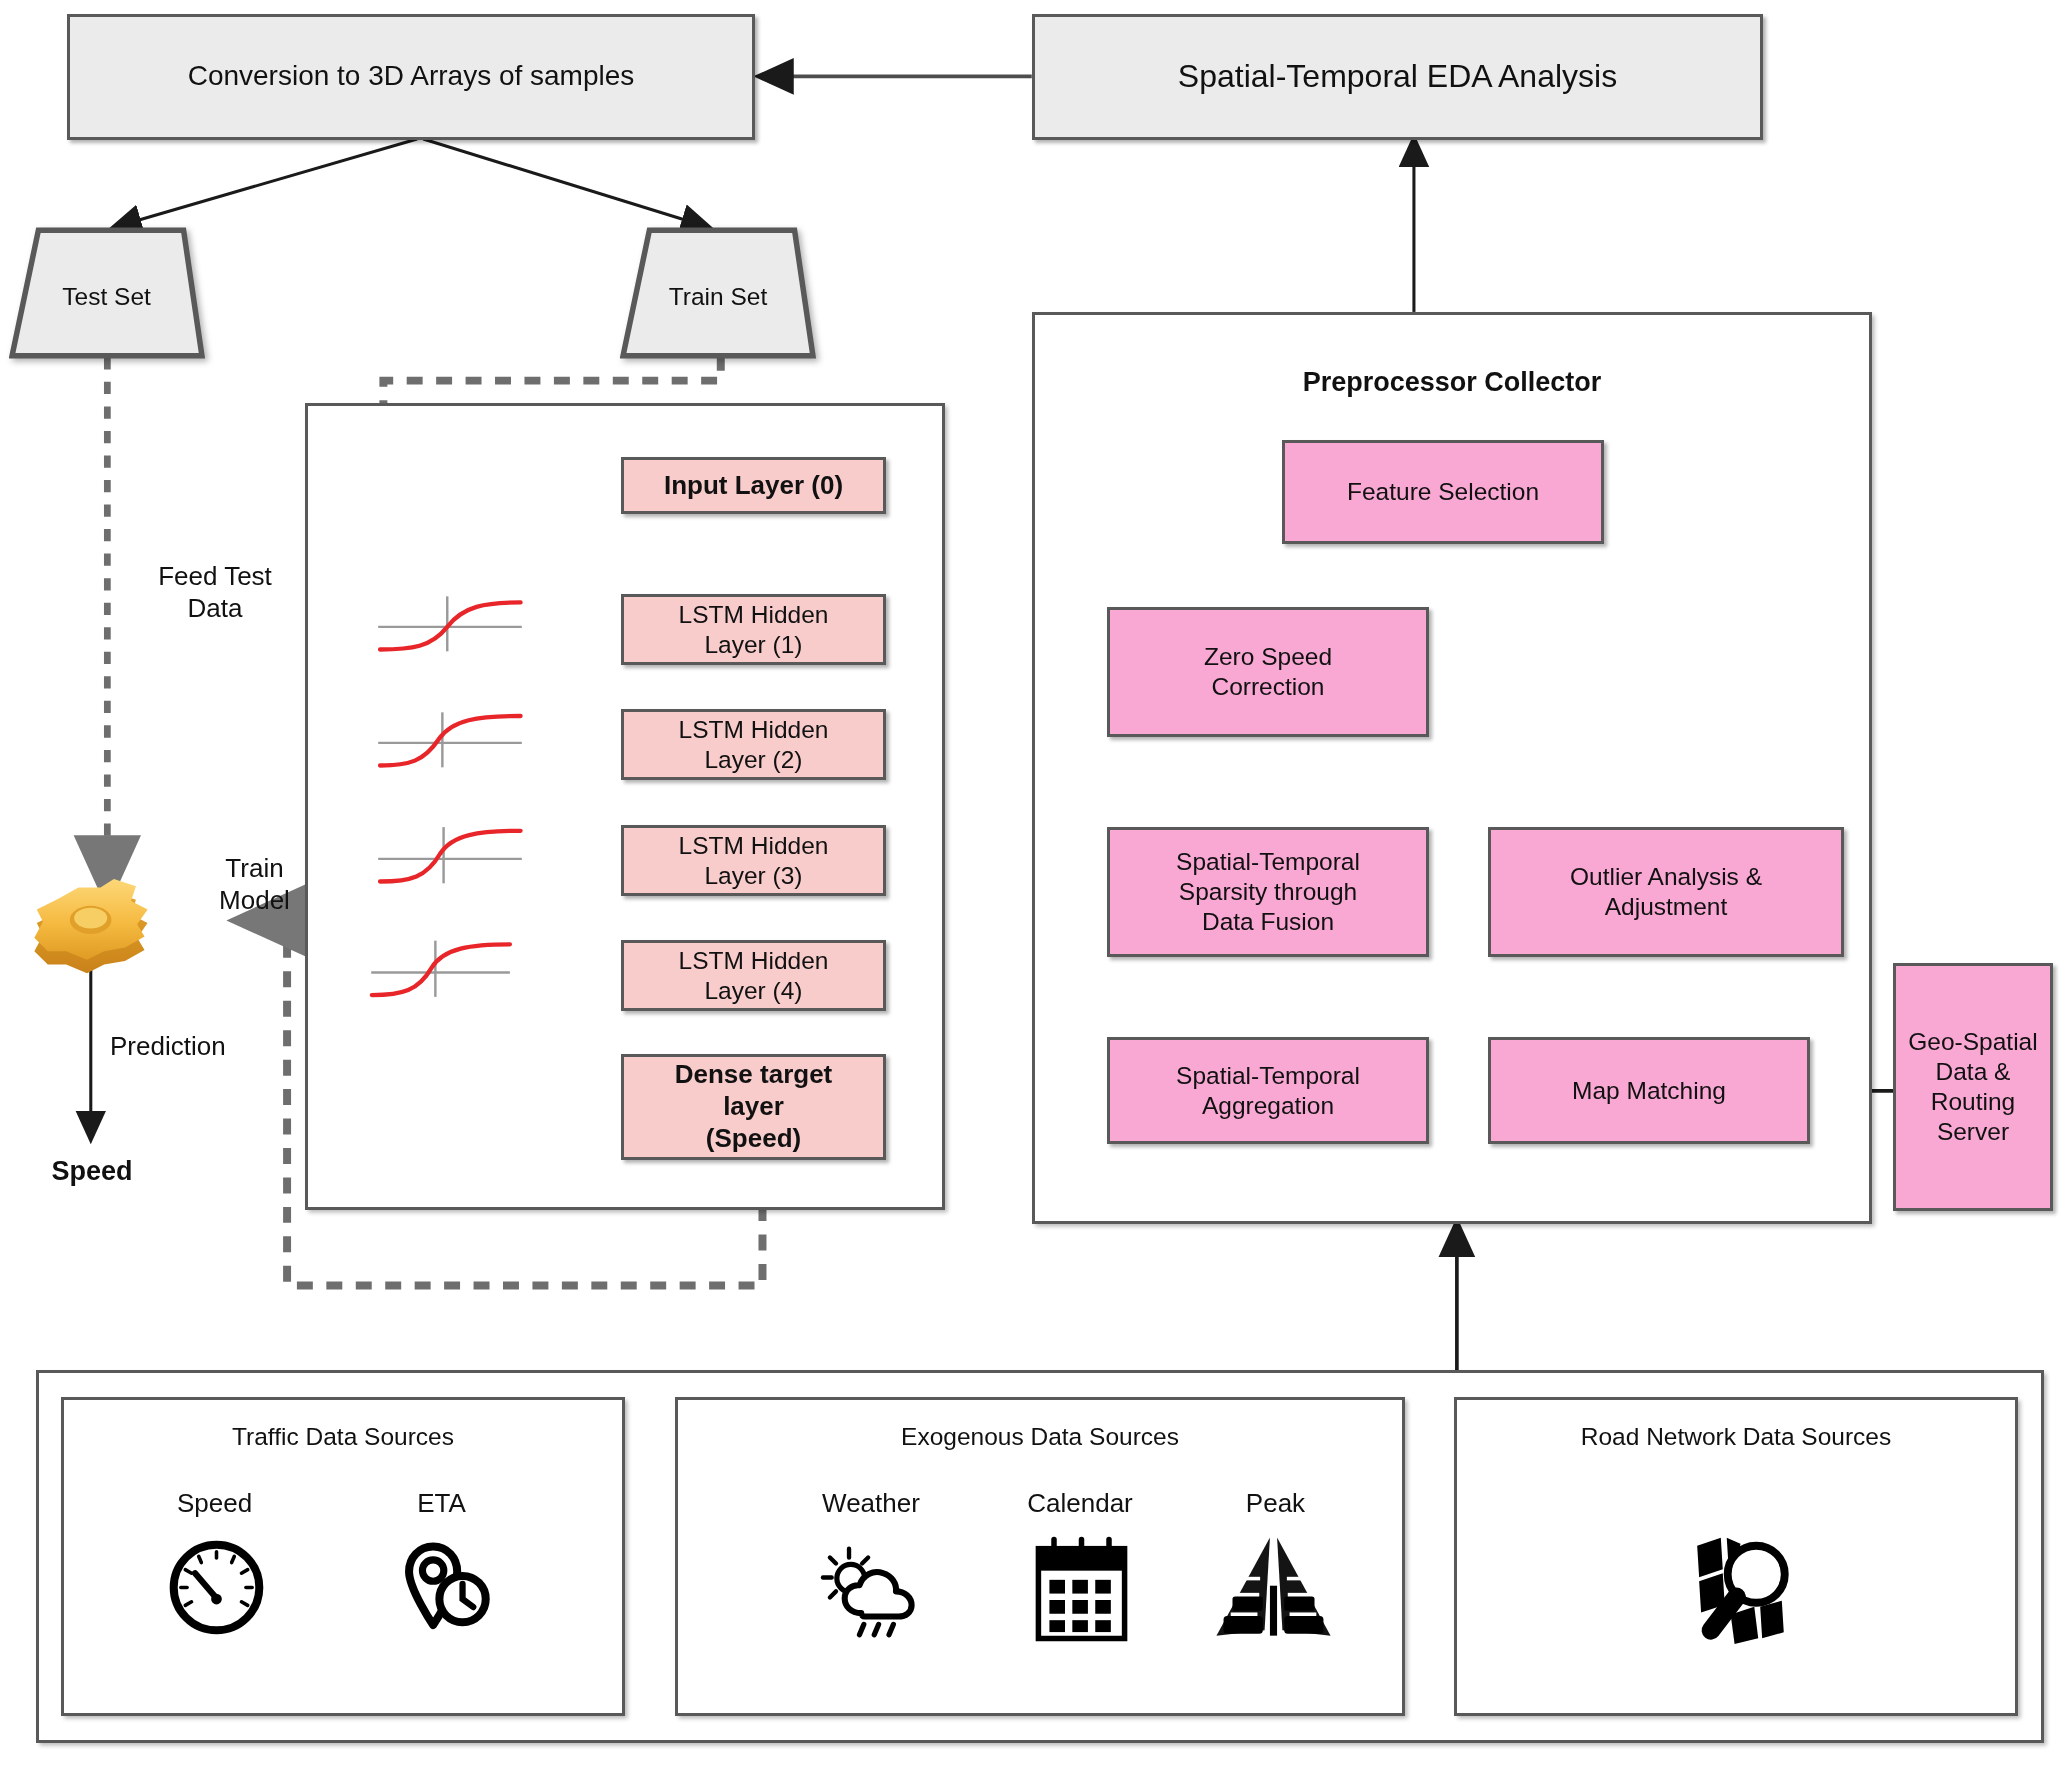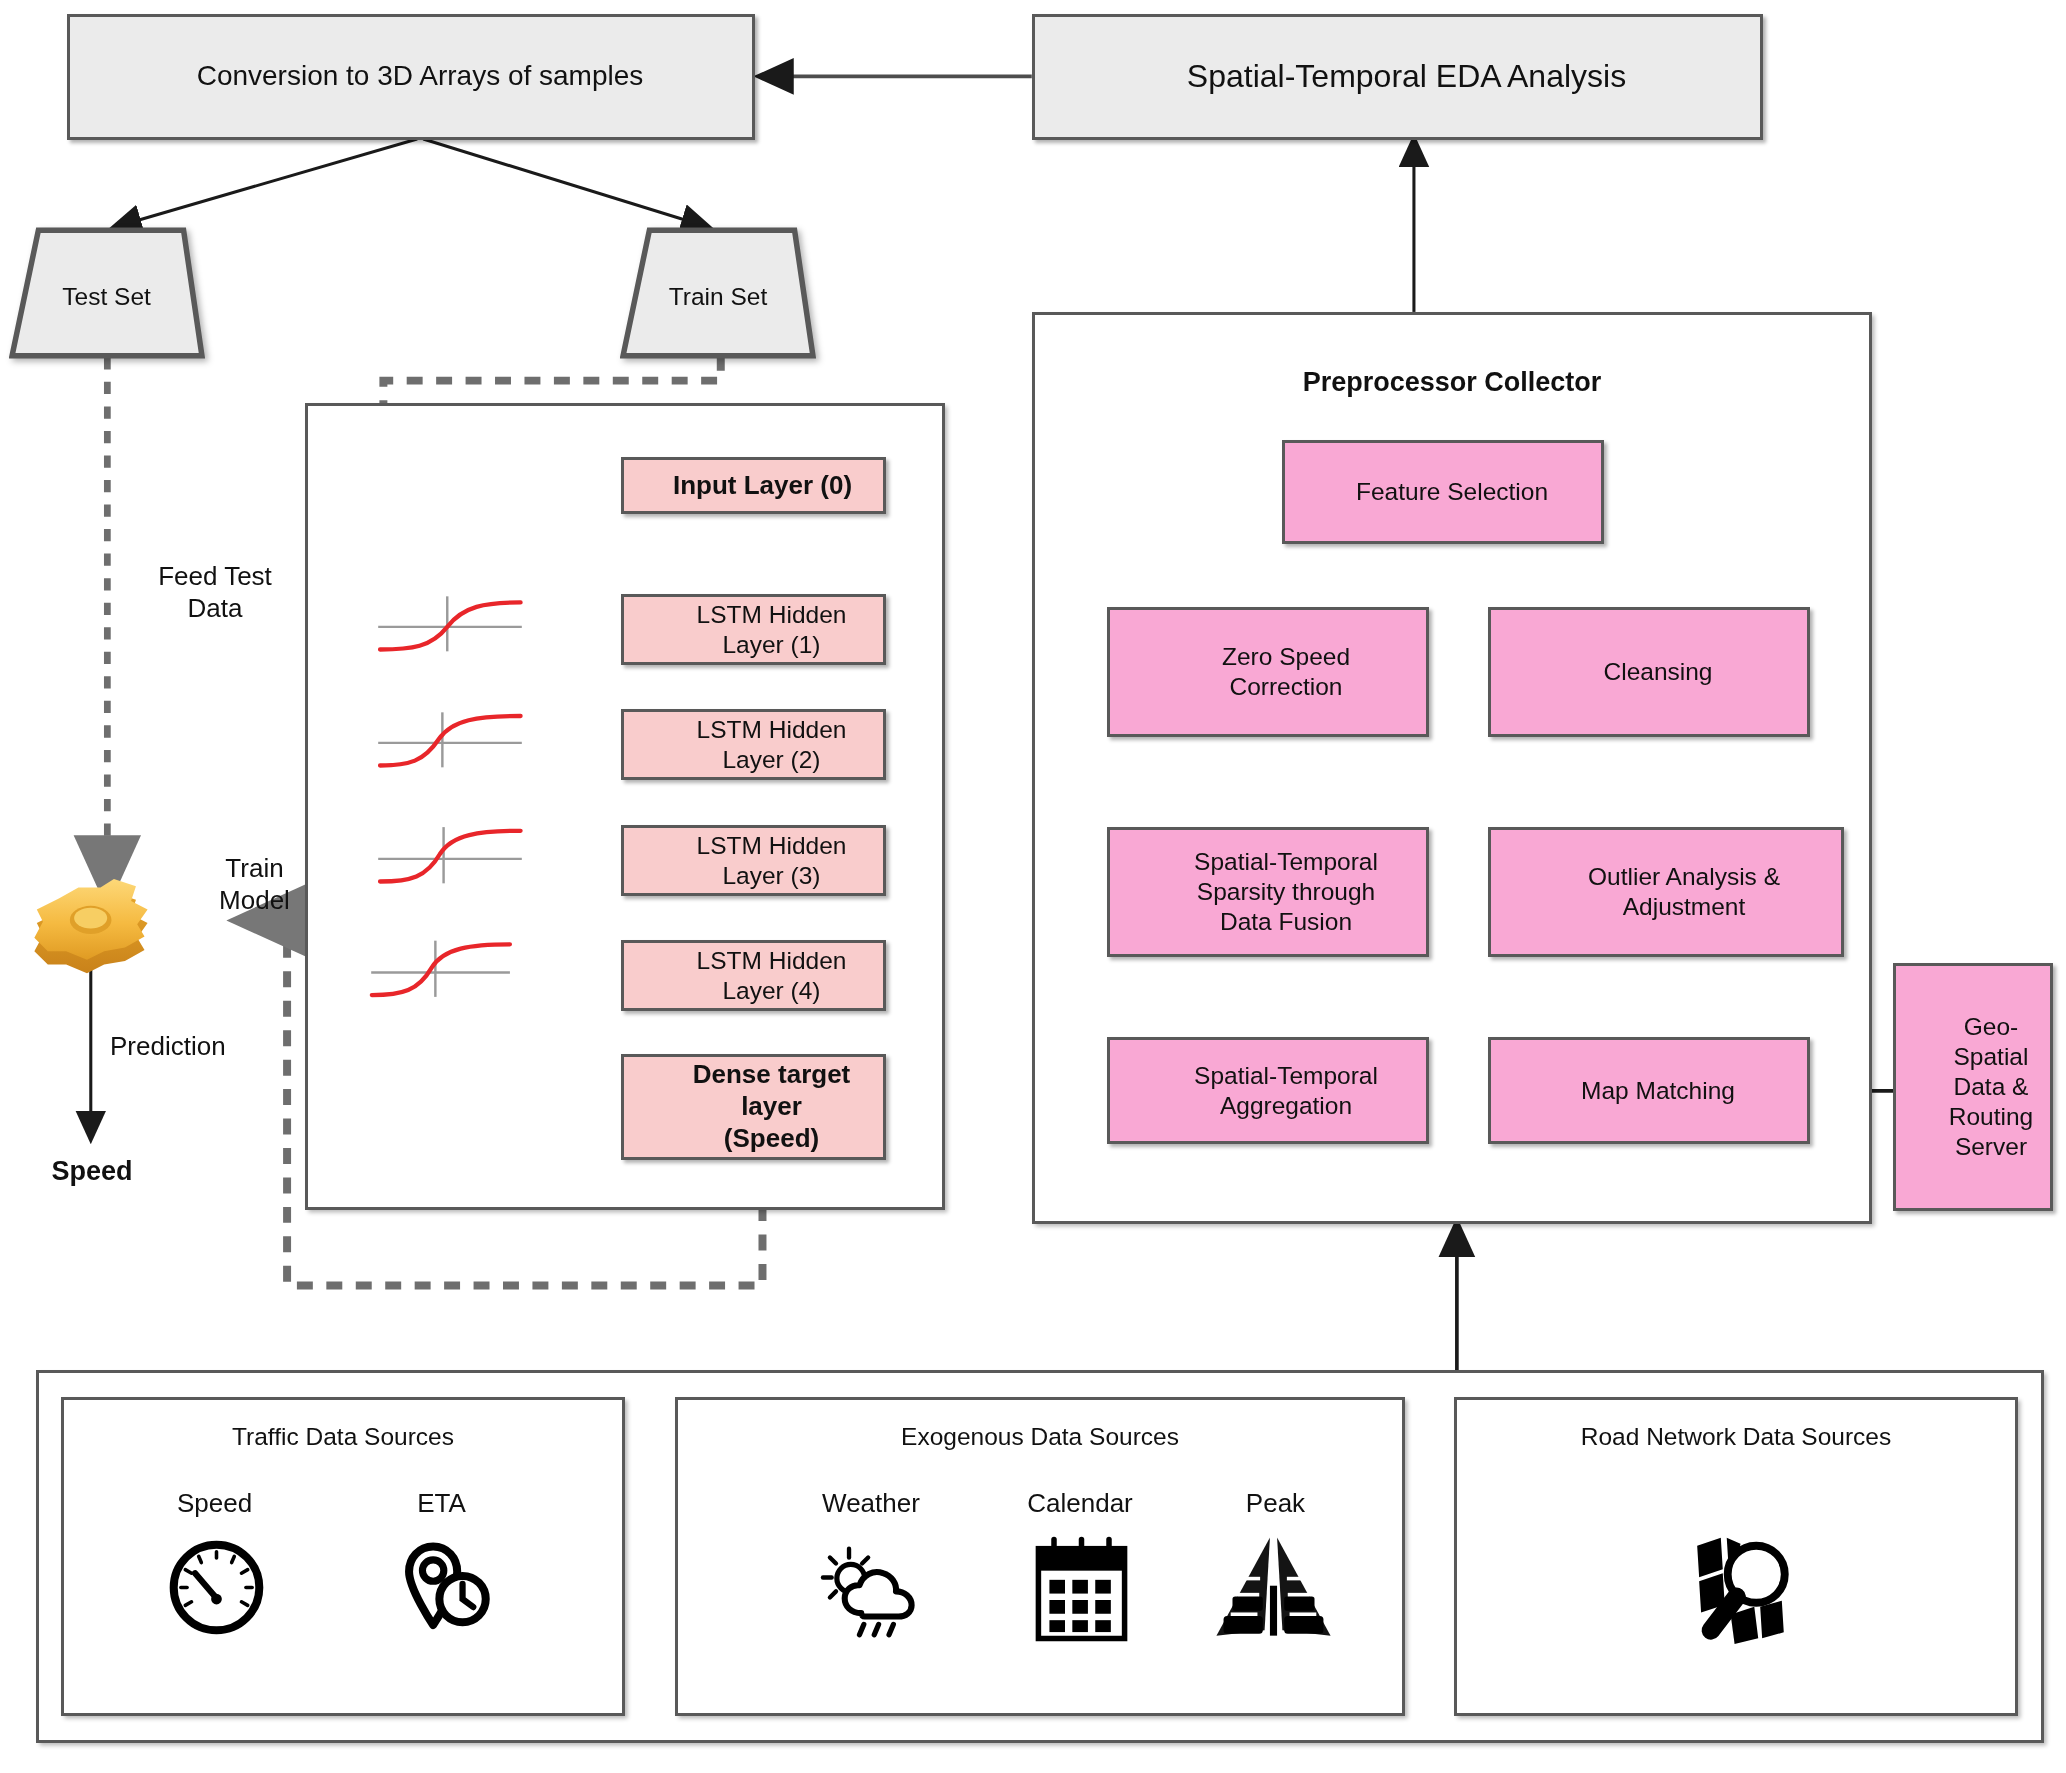--- a/index.html
+++ b/index.html
@@ -3,21 +3,21 @@
 <meta charset="utf-8">
 <style>
   html,body{margin:0;padding:0;background:#ffffff;}
   body{font-family:"Liberation Sans", sans-serif;}
   #stage{position:relative;width:2066px;height:1774px;background:#fff;overflow:hidden;}
 
   
   .node{position:absolute;box-sizing:border-box;display:flex;align-items:center;
         justify-content:center;text-align:center;border:3.7px solid #595959;
         box-shadow:3.1px 3.1px 3.7px rgba(0,0,0,.30);}
-  .node span{display:block;line-height:1.22;margin-left:18px;}
+  .node span{display:block;line-height:1.22;}
 
   .grey{background:#ebebeb;color:#111;}
   .pink{background:#f9cccc;color:#111;}
   .blue{background:#f9a8d4;color:#111;}
 
   .b{font-weight:bold;}
 
   
   .trap{position:absolute;}
   .trap svg{display:block;filter:drop-shadow(3.1px 3.1px 3.1px rgba(0,0,0,.30));}
@@ -240,23 +240,20 @@
     <span>Feature Selection</span>
   </div>
 
   <div class="node blue" style="left:1107px;top:607px;width:322px;height:130px;font-size:24.5px;">
     <span>
       <span style="display:block">Zero Speed</span>
       <span style="display:block">Correction</span>
     </span>
   </div>
 
-  <div class="node blue" style="left:1488px;top:607px;width:322px;height:130px;font-size:24.5px;">
-    <span>Cleansing</span>
-  </div>
 
   <div class="node blue" style="left:1107px;top:827px;width:322px;height:130px;font-size:24.5px;">
     <span>
       <span style="display:block">Spatial-Temporal</span>
       <span style="display:block">Sparsity through</span>
       <span style="display:block">Data Fusion</span>
     </span>
   </div>
 
   <div class="node blue" style="left:1488px;top:827px;width:356px;height:130px;font-size:24.5px;">

